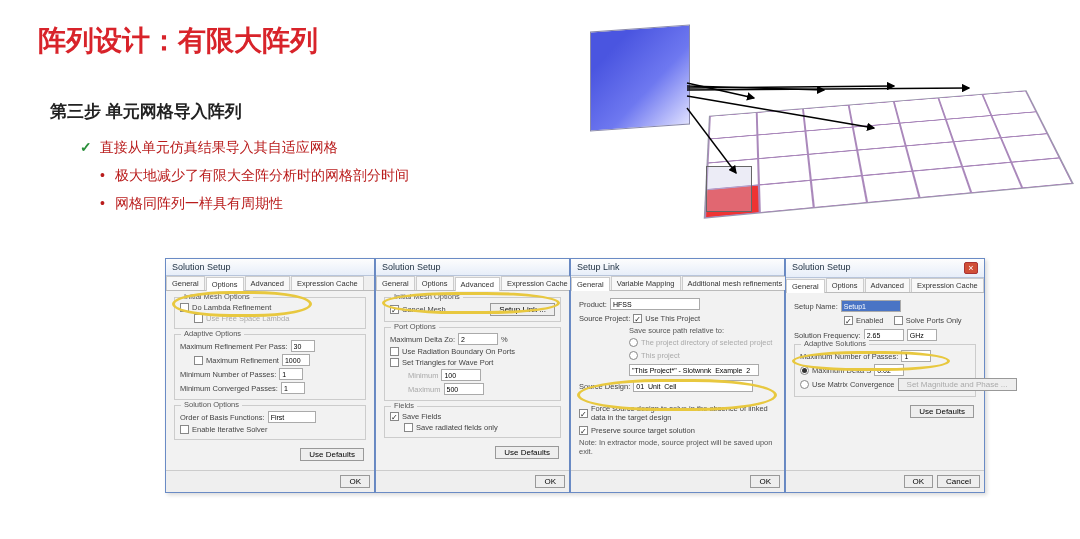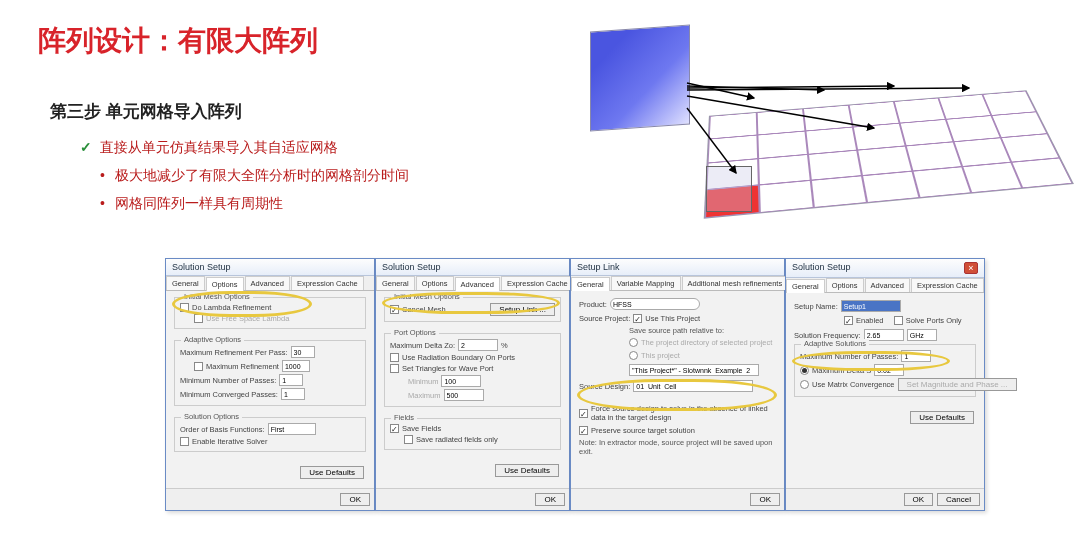--- a/index.html
+++ b/index.html
@@ -22,21 +22,21 @@
   .dialogs{position:absolute;top:258px;left:165px;display:flex;gap:0}
   .dlg{width:210px;border:1px solid #6a8bc5;background:#f97316;font-size:8px;color:#333;box-shadow:2px 2px 4px rgba(0,0,0,.15);display:flex;flex-direction:column}
   .dlg2{width:195px}
   .dlg3{width:215px}
   .dlg4{width:200px}
   .dlg-title{background:linear-gradient(#fdfdfd,#e7eef9);padding:3px 6px;border-bottom:1px solid #b8c5db;font-size:9px;color:#234}
   .tabs{display:flex;border-bottom:1px solid #bbb;background:#efefef;font-size:7.5px}
   .tab{padding:2px 5px;border:1px solid #ccc;border-bottom:none;background:#f8f8f8;margin-right:1px;white-space:nowrap}
   .tab.active{background:#fff;position:relative;top:1px}
   .body{flex:1;padding:6px 8px;background:#f2f2f2;display:flex;flex-direction:column;gap:2px}
-  .grp{border:1px solid #ccc;padding:4px 5px;margin-bottom:9px;position:relative}
+  .grp{border:1px solid #ccc;padding:4px 5px;margin-bottom:3px;position:relative}
   .grp>.lbl{position:absolute;top:-6px;left:6px;background:#f2f2f2;padding:0 3px;color:#555;font-size:7.5px}
   .row{display:flex;align-items:center;gap:3px;font-size:7.5px;color:#444;padding:1px 0;white-space:nowrap}
   .row input[type=text]{height:12px;font-size:7px;border:1px solid #aaa;padding:0 2px;background:#fff}
   .cb{width:9px;height:9px;border:1px solid #888;background:#fff;display:inline-block;flex:none}
   .cb.ck::after{content:"✓";font-size:8px;line-height:7px;color:#222}
   .rad{width:9px;height:9px;border:1px solid #888;border-radius:50%;background:#fff;display:inline-block;flex:none}
   .rad.ck::after{content:"";display:block;width:5px;height:5px;border-radius:50%;background:#333;margin:1px}
   .btn{border:1px solid #999;background:#eee;padding:1px 8px;font-size:8px}
   .footer{border-top:1px solid #ccc;padding:4px;display:flex;justify-content:flex-end;gap:4px;background:#efefef}
   .inner-right{display:flex;justify-content:flex-end;padding:3px 2px}
@@ -232,21 +232,21 @@
   <div class="dlg dlg3" style="position:relative">
     <div class="dlg-title">Setup Link</div>
     <div class="tabs">
       <div class="tab active">General</div>
       <div class="tab">Variable Mapping</div>
       <div class="tab">Additional mesh refinements</div>
     </div>
     <div class="body">
       <div class="row">
           <span>Product:</span>
-          <input type="text" style="width: 90px; border-radius: 6px;" value="HFSS">
+          <input type="text" style="width: 90px;" value="HFSS">
         </div>
       <div class="row">
           <span>Source Project:</span>
           <span class="cb ck"></span>
           <span>Use This Project</span>
         </div>
       <div class="note" style="padding-left:50px">Save source path relative to:</div>
       <div class="row" style="padding-left:50px;color:#aaa">
           <span class="rad"></span>
           <span>The project directory of selected project</span>

